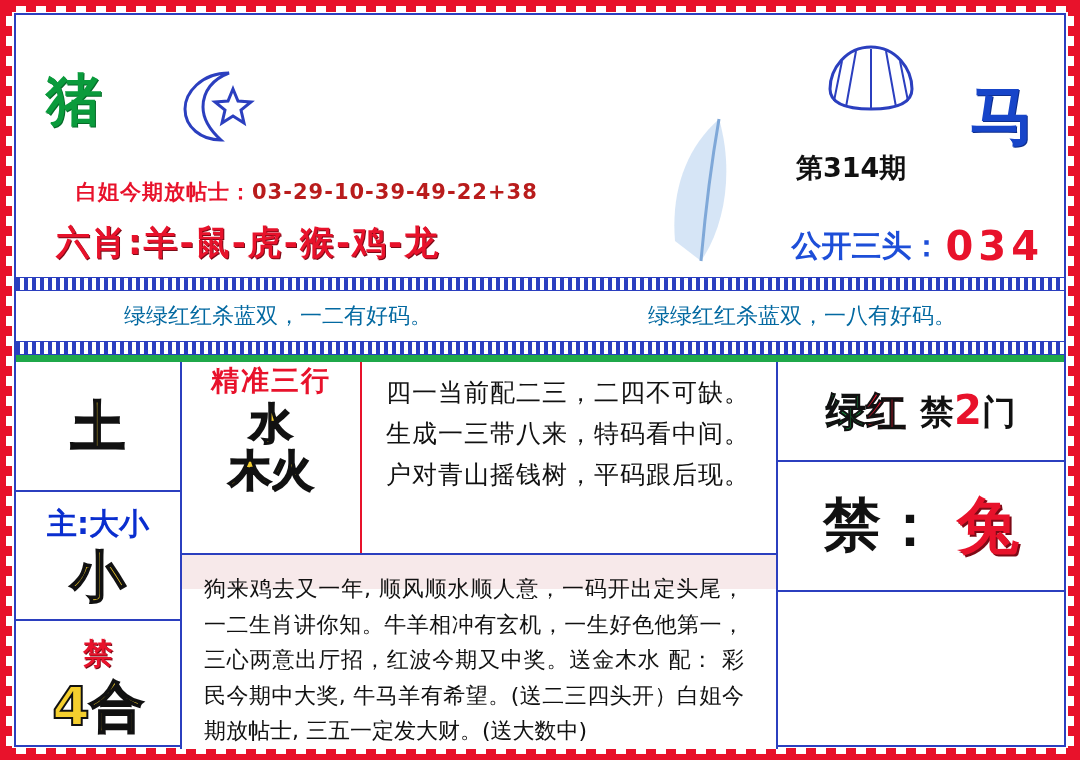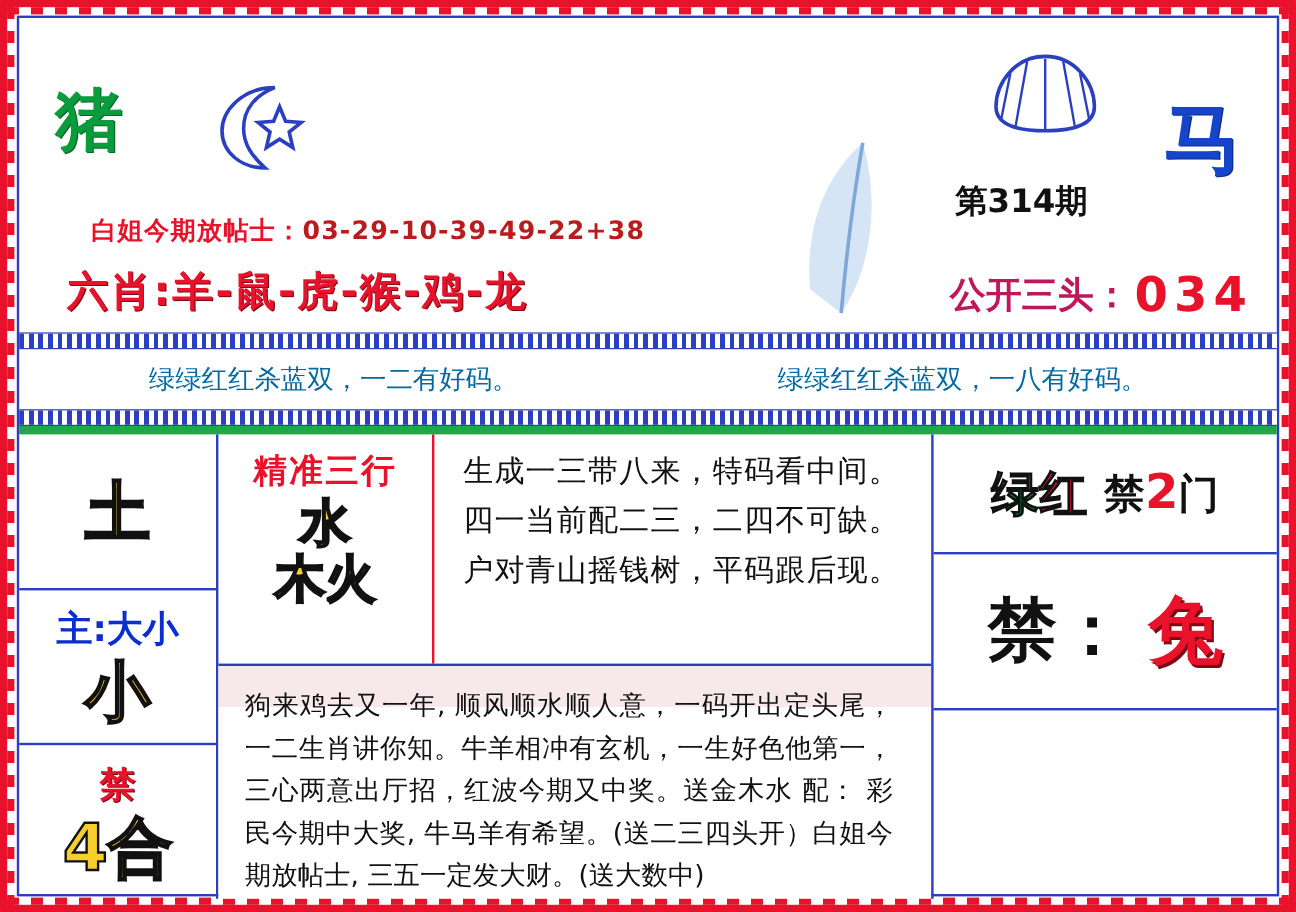--- a/index.html
+++ b/index.html
@@ -74,21 +74,21 @@
     font-size:34px;font-weight:bold;color:#e8122b;
     font-family:"DejaVu Sans",sans-serif;
     letter-spacing:2px;
     text-shadow:1px 1px 0 #7d0a16;
   }
   .open3{
     position:absolute;right:20px;top:208px;
     display:flex;align-items:center;gap:4px;
   }
   .open3-label{
-    font-size:30px;font-weight:bold;color:#be185d;
+    font-size:30px;font-weight:bold;color:#1d4ed8;
     font-family:"DejaVu Sans",sans-serif;
   }
   .open3-nums{
     font-size:40px;font-weight:bold;color:#e8122b;
     font-family:"DejaVu Sans",sans-serif;letter-spacing:5px;
   }
   
   .stripe-bar{
     height:12px;width:100%;
     background:repeating-linear-gradient(90deg,#2b3fbf 0 4px,#ffffff 4px 8px);
@@ -133,21 +133,20 @@
   }
   .col-mid{
     flex:1;display:flex;flex-direction:column;
   }
   .mid-top{
     display:flex;height:195px;border-bottom:2px solid #2b3fbf;box-sizing:border-box;
   }
   .three-lines{
     width:180px;border-right:2px solid #e8122b;box-sizing:border-box;
     display:flex;flex-direction:column;align-items:center;justify-content:flex-start;
-    padding-top:12px;
   }
   .three-lines .tl-title{
     font-size:28px;font-weight:bold;color:#e8122b;
     font-family:"DejaVu Sans",sans-serif;letter-spacing:2px;
   }
   .three-lines .tl-e{
     font-size:42px;font-weight:bold;color:#f5cf2e;
     -webkit-text-stroke:2px #111;
     font-family:"DejaVu Sans",sans-serif;line-height:1.12;
   }
@@ -269,22 +268,22 @@
       </div>
 
       <div class="col-mid">
         <div class="mid-top">
           <div class="three-lines">
             <div class="tl-title">精准三行</div>
             <div class="tl-e">水</div>
             <div class="tl-e">木火</div>
           </div>
           <div class="verse">
+            <p>四一当前配二三，二四不可缺。</p>
             <p>生成一三带八来，特码看中间。</p>
-            <p>四一当前配二三，二四不可缺。</p>
             <p>户对青山摇钱树，平码跟后现。</p>
           </div>
         </div>
         <div class="mid-bottom">
           <p>狗来鸡去又一年, 顺风顺水顺人意，一码开出定头尾，一二生肖讲你知。牛羊相冲有玄机，一生好色他第一，三心两意出厅招，红波今期又中奖。送金木水 配： 彩民今期中大奖, 牛马羊有希望。(送二三四头开）白姐今期放帖士, 三五一定发大财。(送大数中)</p>
         </div>
       </div>
 
       <div class="col-right">
         <div class="right-top">

